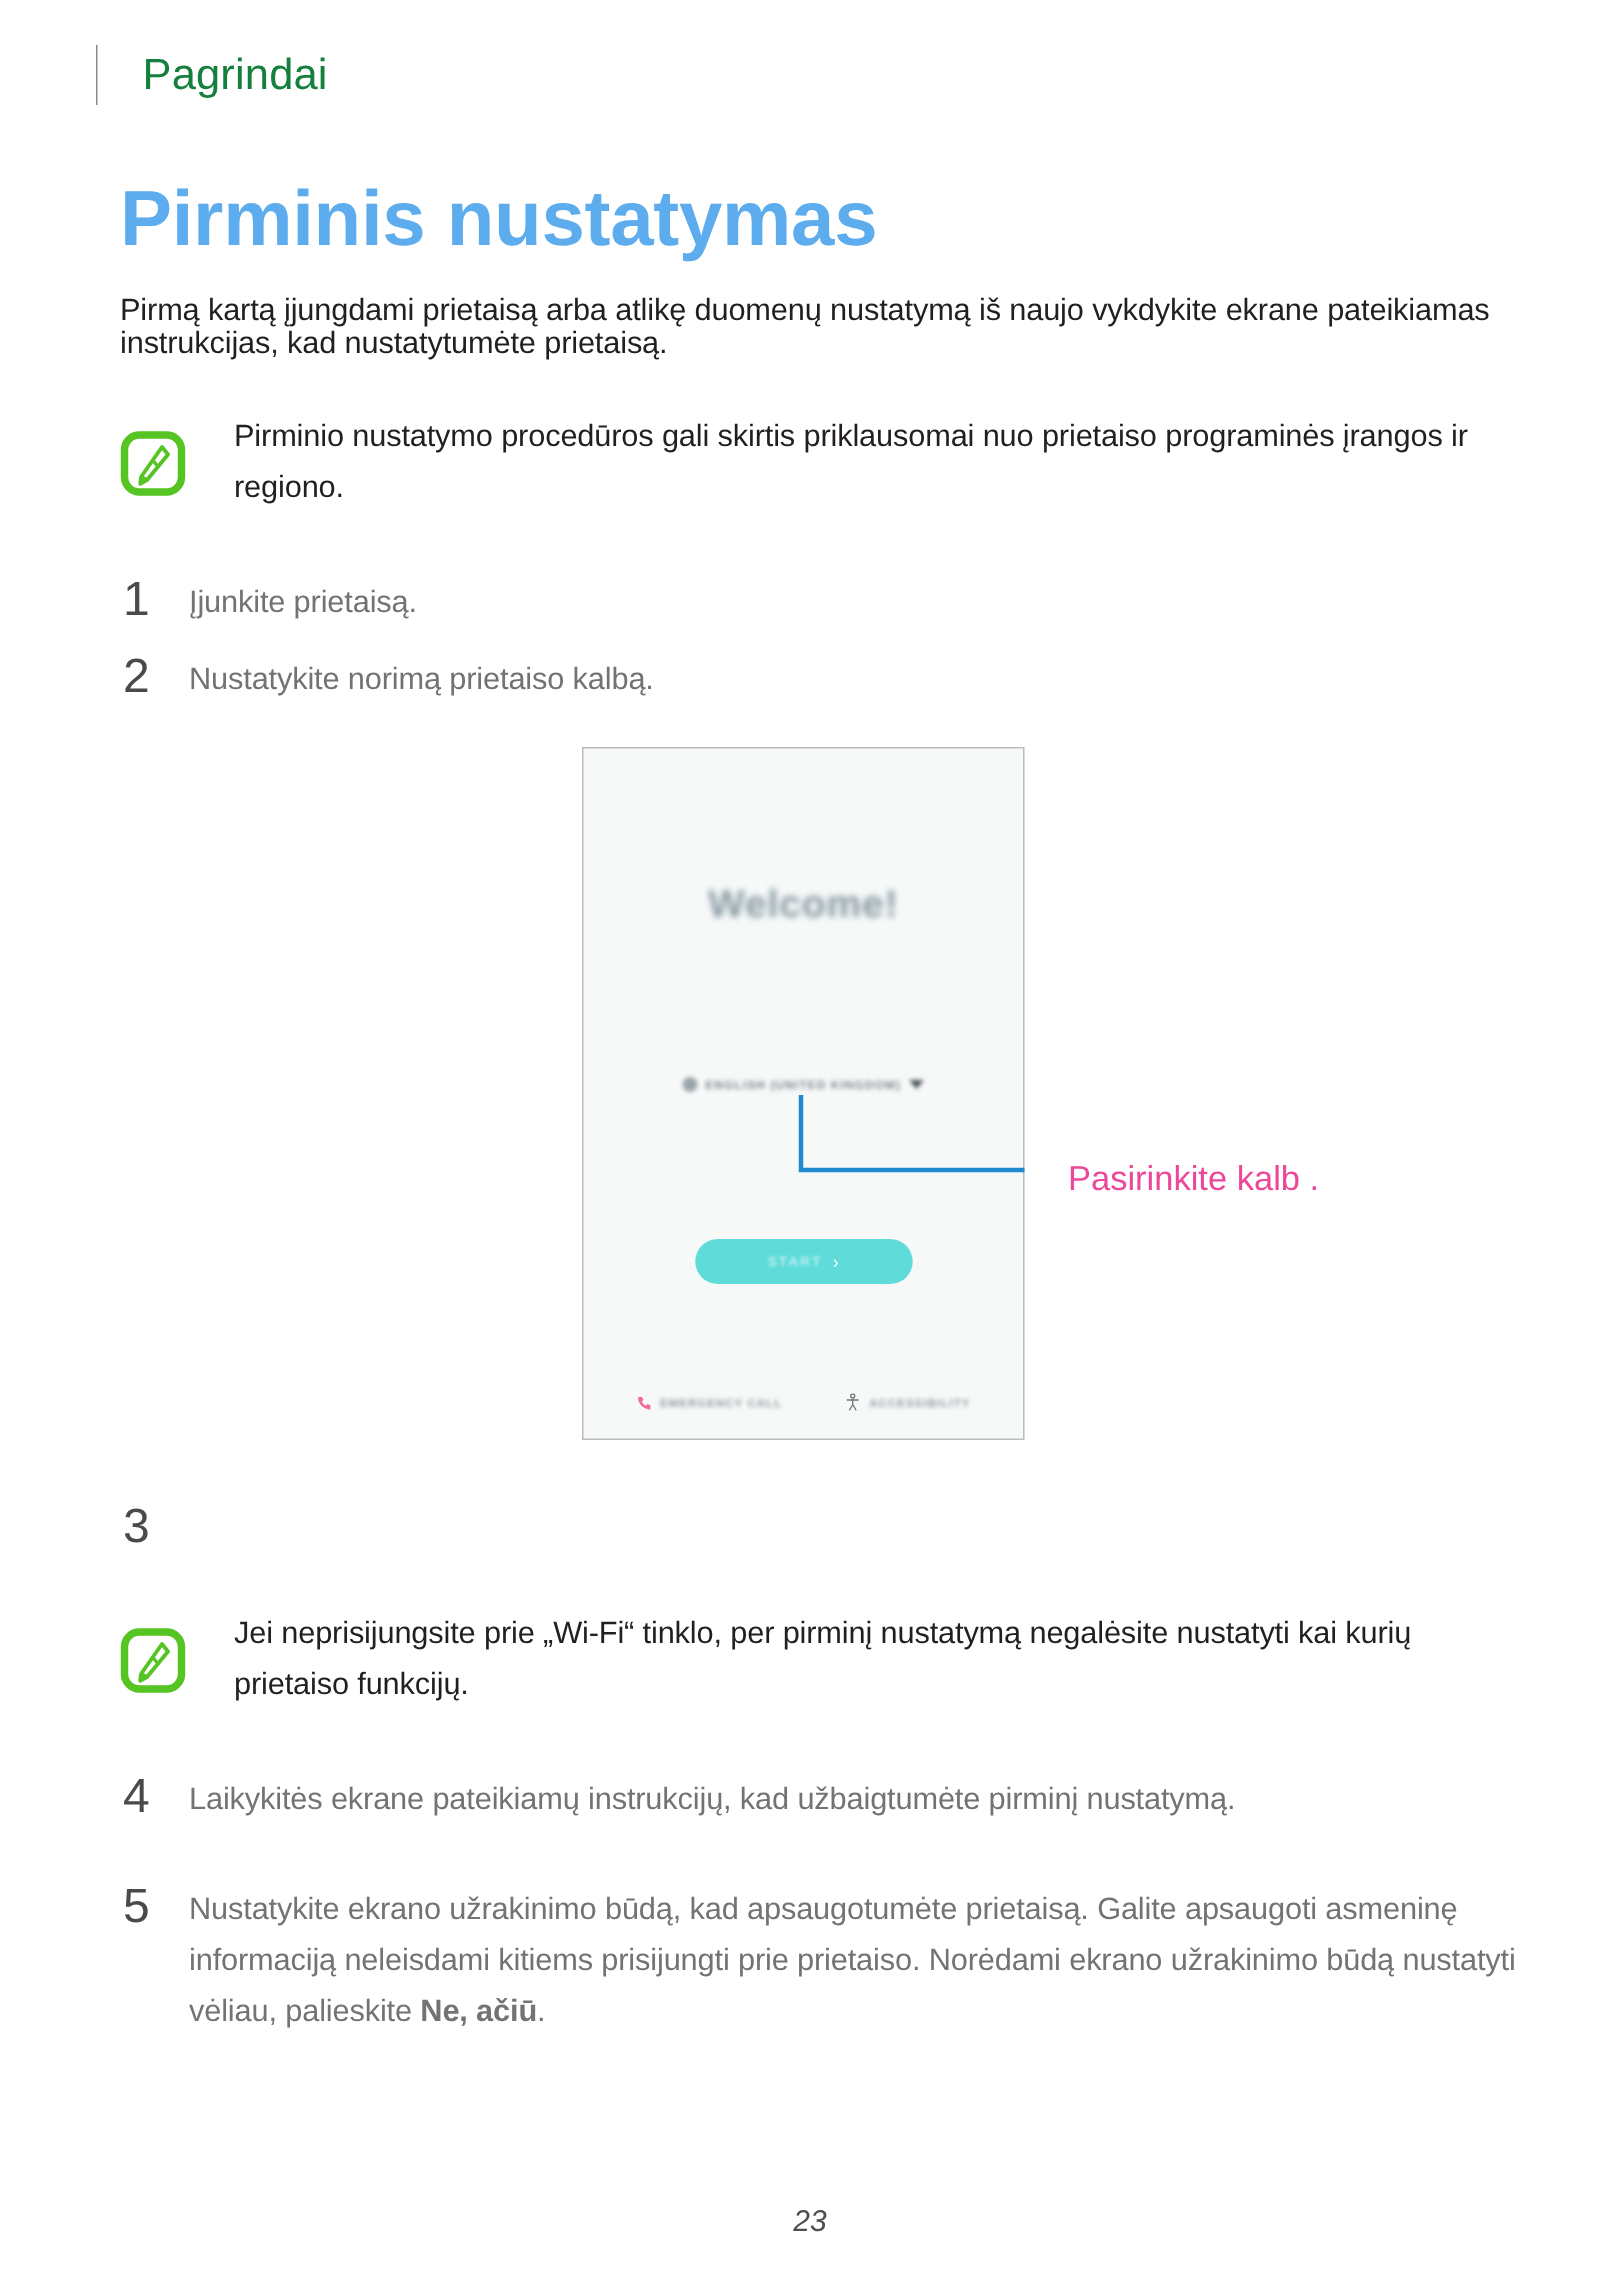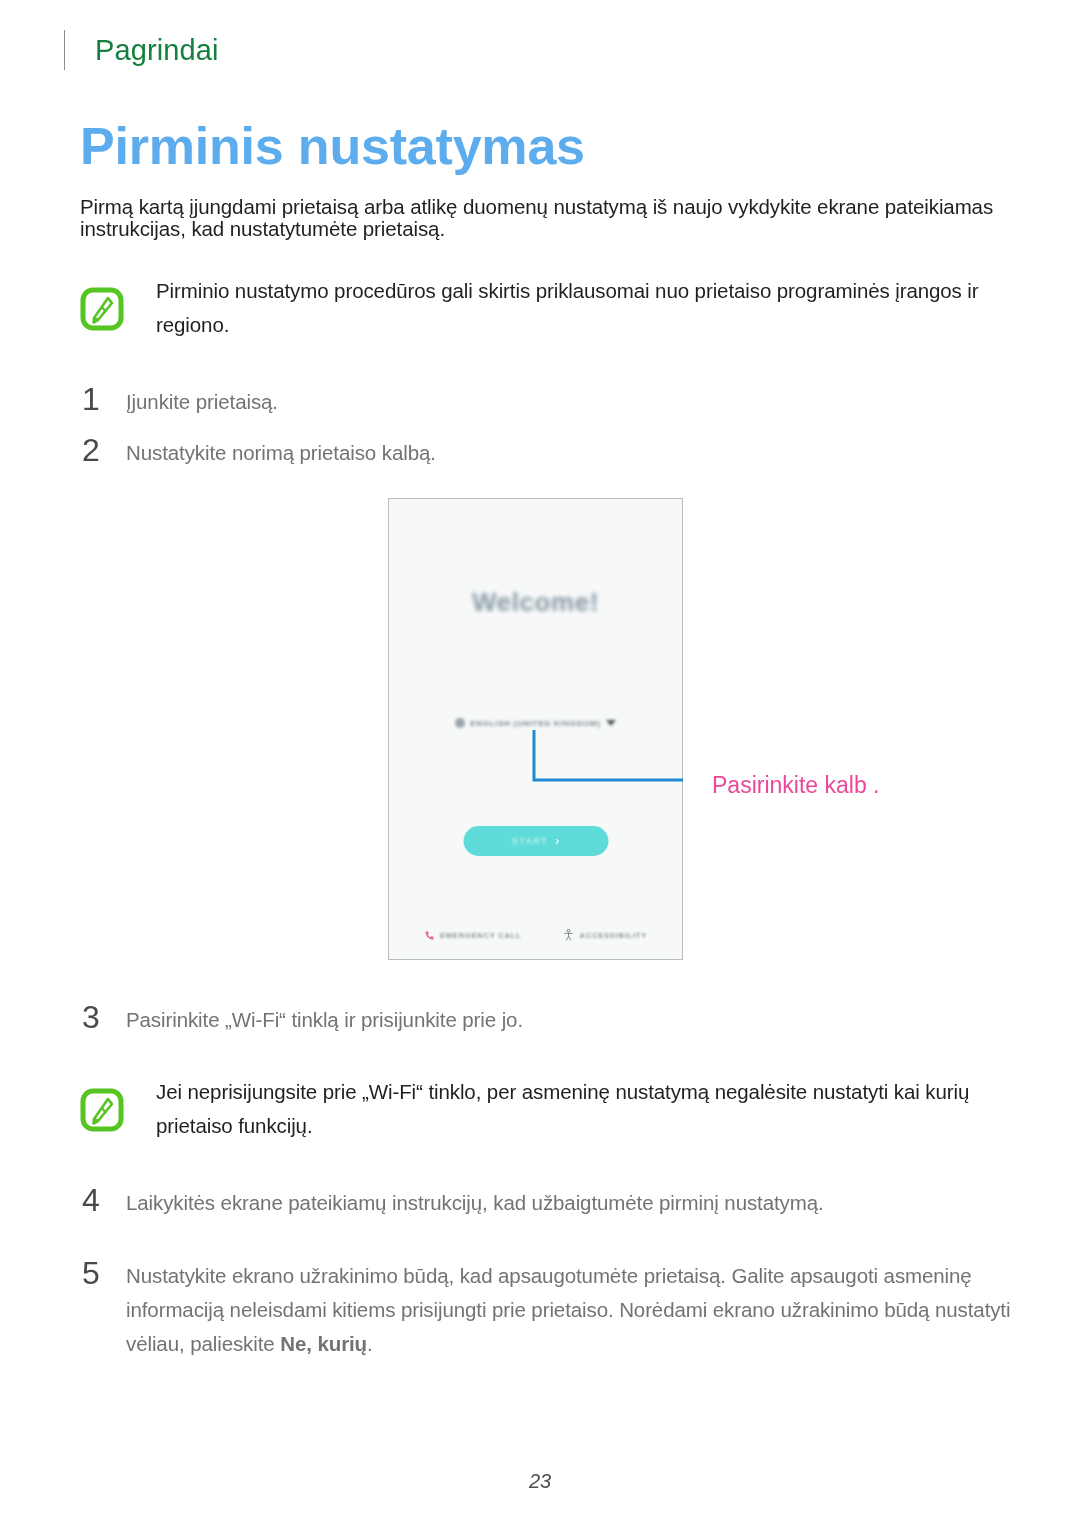--- a/index.html
+++ b/index.html
@@ -349,48 +349,47 @@
     <path d="M146 232 L146 282 L300 282" fill="none" stroke="#1f8ad0" stroke-width="3"></path>
   </svg>
 </div>
 
 <div class="callout-label" style="left:712px; top:772px;">Pasirinkite kalb .</div>
 
 <div class="content" style="top:1000px;">
 
   <div class="step">
     <div class="step-num">3</div>
-    <div class="step-text">Pasirinkite „Wi-Fi“ tinklą ir prisijunkite prie jo.</div>
   </div>
 
   <div class="spacer-md"></div>
 
   <div class="note">
     <div class="note-icon">
       <svg width="44" height="44" viewBox="0 0 44 44" aria-hidden="true">
         <rect x="3" y="3" width="38" height="38" rx="10" ry="10" fill="none" stroke="#56c422" stroke-width="5"></rect>
         <path d="M14 31 L28 11 L32 16 L18 33 Z" fill="none" stroke="#56c422" stroke-width="2.6" stroke-linejoin="round"></path>
         <path d="M14 31 L13.5 35.5 L18 33" fill="none" stroke="#56c422" stroke-width="2.6" stroke-linejoin="round"></path>
         <path d="M22 20 L26 25" fill="none" stroke="#56c422" stroke-width="2.2"></path>
       </svg>
     </div>
-    <div class="note-text">Jei neprisijungsite prie „Wi-Fi“ tinklo, per asmeninę nustatymą negalėsite nustatyti kai kurių prietaiso funkcijų.</div>
+    <div class="note-text">Jei neprisijungsite prie „Wi-Fi“ tinklo, per pirminį nustatymą negalėsite nustatyti kai kurių prietaiso funkcijų.</div>
   </div>
 
   <div class="spacer-md"></div>
 
   <div class="step">
     <div class="step-num">4</div>
     <div class="step-text">Laikykitės ekrane pateikiamų instrukcijų, kad užbaigtumėte pirminį nustatymą.</div>
   </div>
 
   <div class="spacer-md"></div>
 
   <div class="step">
     <div class="step-num">5</div>
     <div class="step-text">
-      <span>Nustatykite ekrano užrakinimo būdą, kad apsaugotumėte prietaisą. Galite apsaugoti asmeninę informaciją neleisdami kitiems prisijungti prie prietaiso. Norėdami ekrano užrakinimo būdą nustatyti vėliau, palieskite </span><b>Ne, kurių</b><span>.</span>
+      <span>Nustatykite ekrano užrakinimo būdą, kad apsaugotumėte prietaisą. Galite apsaugoti asmeninę informaciją neleisdami kitiems prisijungti prie prietaiso. Norėdami ekrano užrakinimo būdą nustatyti vėliau, palieskite </span><b>Ne, ačiū</b><span>.</span>
     </div>
   </div>
 
 </div>
 
 <div class="page-number">23</div>
 
 </body></html>

